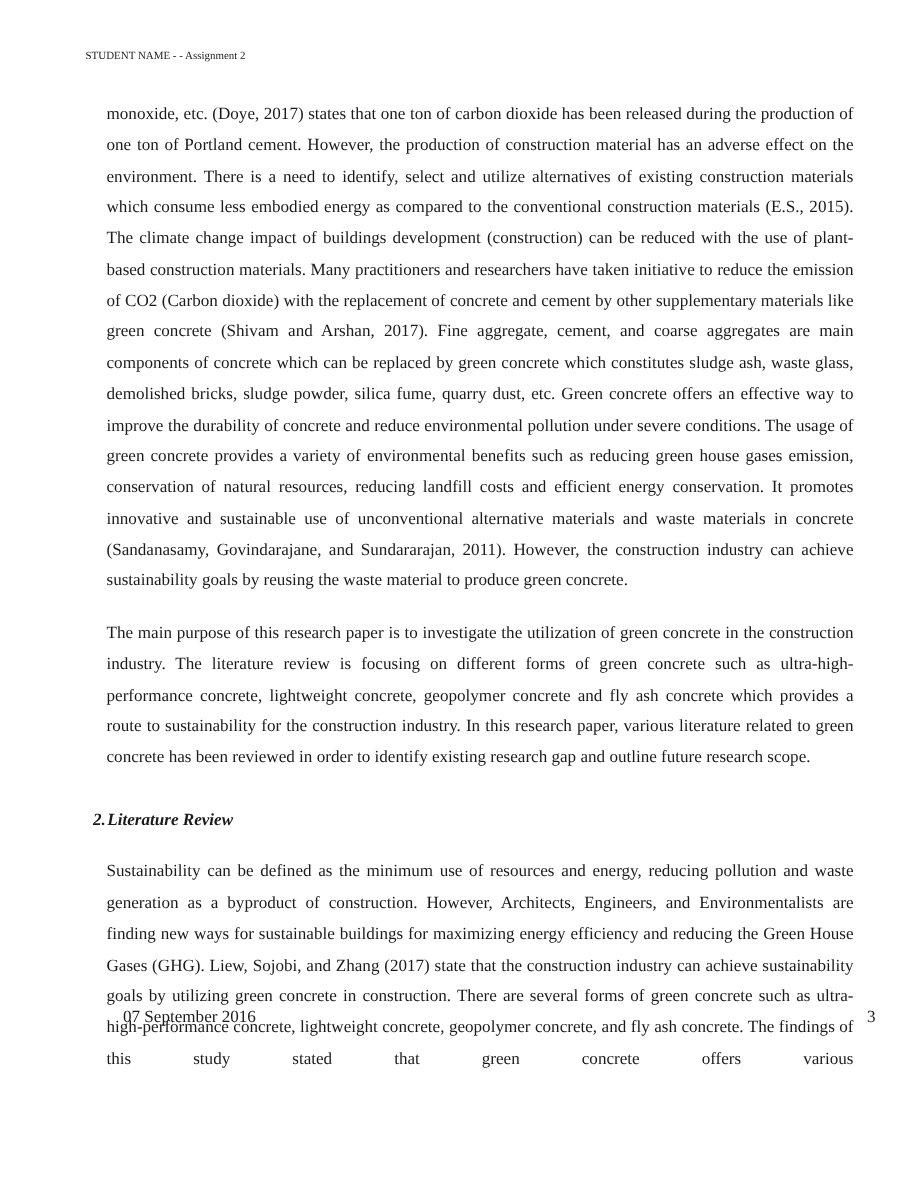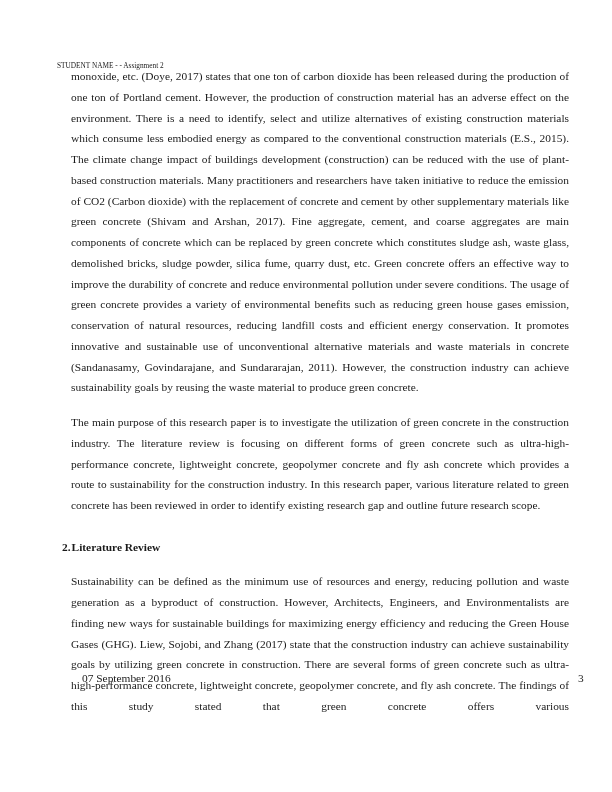--- a/index.html
+++ b/index.html
@@ -1,23 +1,23 @@
 <!DOCTYPE html>
 <html><head>
 <meta charset="utf-8">
 <style>
   html, body { margin: 0; padding: 0; background: #ffffff; }
   body { width: 612px; height: 792px; position: relative; overflow: hidden;
          font-family: "Liberation Serif", serif; color: #1a1a1a; }
-  .header { position: absolute; left: 57px; top: 32px; font-size: 7.3px; color: #222; margin-top: 29px; }
+  .header { position: absolute; left: 57px; top: 32px; font-size: 7.3px; color: #222; }
   .content { position: absolute; left: 57px; top: 52px; width: 526px; font-size: 11.4px; line-height: 20.75px; }
   .para { margin: 14px; text-align: justify; }
   .para-last { text-align-last: left; }
   .para.cont-justify { text-align-last: justify; }
-  .heading { margin: 20.75px 0 0 0; font-weight: bold; font-size: 11.4px; padding-left: 5px; }
+  .heading { margin: 20.75px 0 0 0; font-weight: bold; font-size: 11.4px; padding-left: 5px; font-style: italic; }
   .heading .num { margin-right: 1px; }
   .footer-date { position: absolute; left: 82px; top: 672px; font-size: 11.4px; }
   .footer-page { position: absolute; left: 578px; top: 672px; font-size: 11.4px; }
 </style>
 </head>
 <body>
 
 <div class="header">STUDENT NAME -  - Assignment 2</div>
 
 <div class="content">

